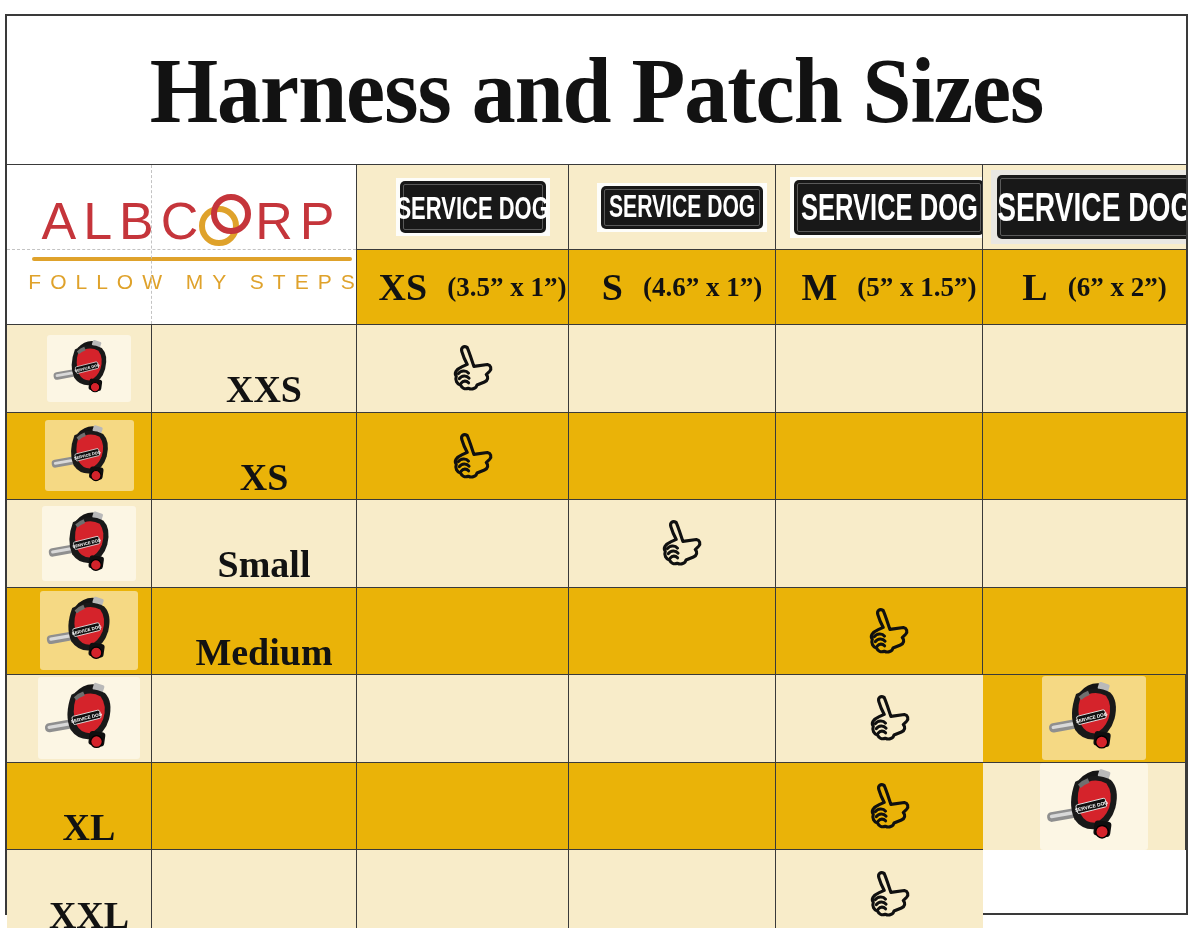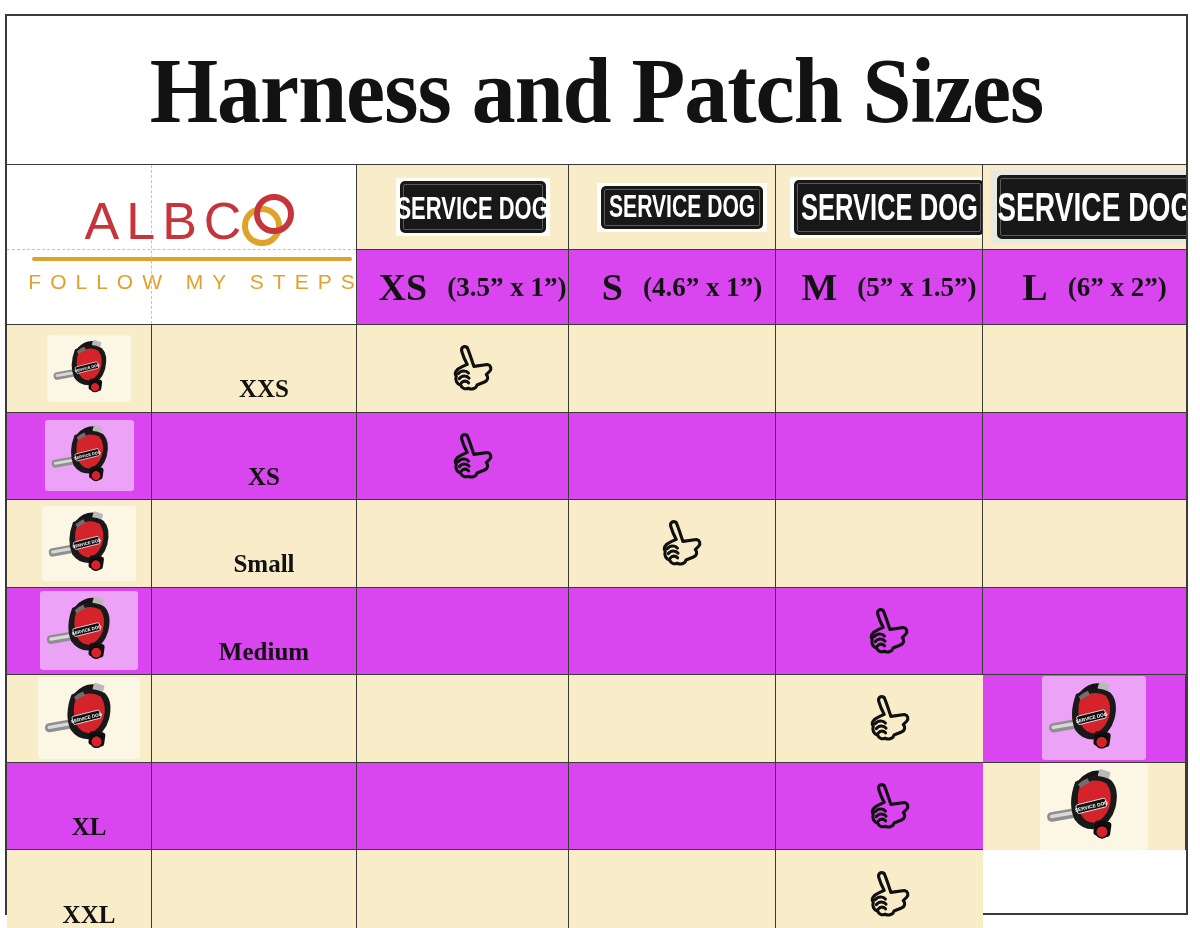--- a/index.html
+++ b/index.html
@@ -28,21 +28,21 @@
     grid-template-rows:85px 75px repeat(7, 1fr);
   }
   .c {
     border-right:1.5px solid #3a3a3a; border-bottom:1.5px solid #3a3a3a;
     box-sizing:border-box; display:flex; align-items:center; justify-content:center;
     position:relative; overflow:hidden;padding-left:20px;
   }
   .c.last-col { border-right:none; }
   .c.last-row { border-bottom:none; }
   .bg-cream { background:#F8ECC9; }
-  .bg-white { background:#d946ef; }
+  .bg-white { background:#eab308; }
 
   
   .logo-cell { grid-column:1 / 3; grid-row:1 / 3; background:#fff; flex-direction:column; }
   .logo-cell .guide-v {
     position:absolute; left:144px; top:0; bottom:0; border-left:1px dashed #c3c3c3;
   }
   .logo-cell .guide-h {
     position:absolute; top:84px; left:0; right:0; border-top:1px dashed #c3c3c3;
   }
   .logo-name {
@@ -73,21 +73,21 @@
   .patch-s  { width:162px; height:43px; font-size:24px; }
   .patch-m  { width:190px; height:55px; font-size:29px; }
   .patch-l  { width:196px; height:64px; font-size:32px; }
 
   
   .size-head { font-weight:bold; color:#121212; white-space:nowrap; }
   .size-head .sz  { font-size:38px; }
   .size-head .dim { font-size:27px; margin-left:20px; }
 
   
-  .row-label { font-size:25px; font-weight:bold; color:#121212;margin-top:42px; }
+  .row-label { font-size:38px; font-weight:bold; color:#121212;margin-top:42px; }
   .harness-photo { background:rgba(255,255,255,0.5); border-radius:3px; padding:1px 5px; line-height:0; }
   .hsz0 svg { width:74px; } .hsz1 svg { width:79px; } .hsz2 svg { width:84px; }
   .hsz3 svg { width:88px; } .hsz4 svg { width:92px; } .hsz5 svg { width:94px; }
   .hsz6 svg { width:98px; }
   .thumb-wrap { line-height:0; }
   .thumb-wrap svg { width:46px; height:50px; }
 </style>
 </head>
 <body>
 
@@ -102,20 +102,21 @@
 
       <div class="c logo-cell">
         <span class="guide-v"></span>
         <span class="guide-h"></span>
         <div class="logo-name">
           <span>ALBC</span>
             <span class="logo-o">
               <span class="ring ring-gold"></span>
               <span class="ring ring-red"></span>
             </span>
+            <span>RP</span>
         </div>
         <div class="logo-rule"></div>
         <div class="logo-tagline">FOLLOW MY STEPS</div>
       </div>
 
       <div class="c bg-cream">
         <span class="patch-photo">
           <span class="patch patch-xs">
               <span>SERVICE DOG</span>
             </span>

